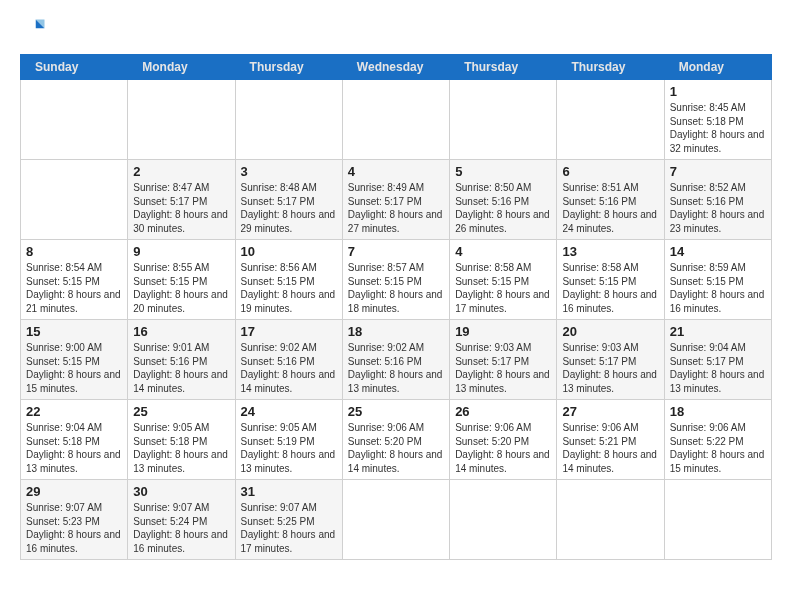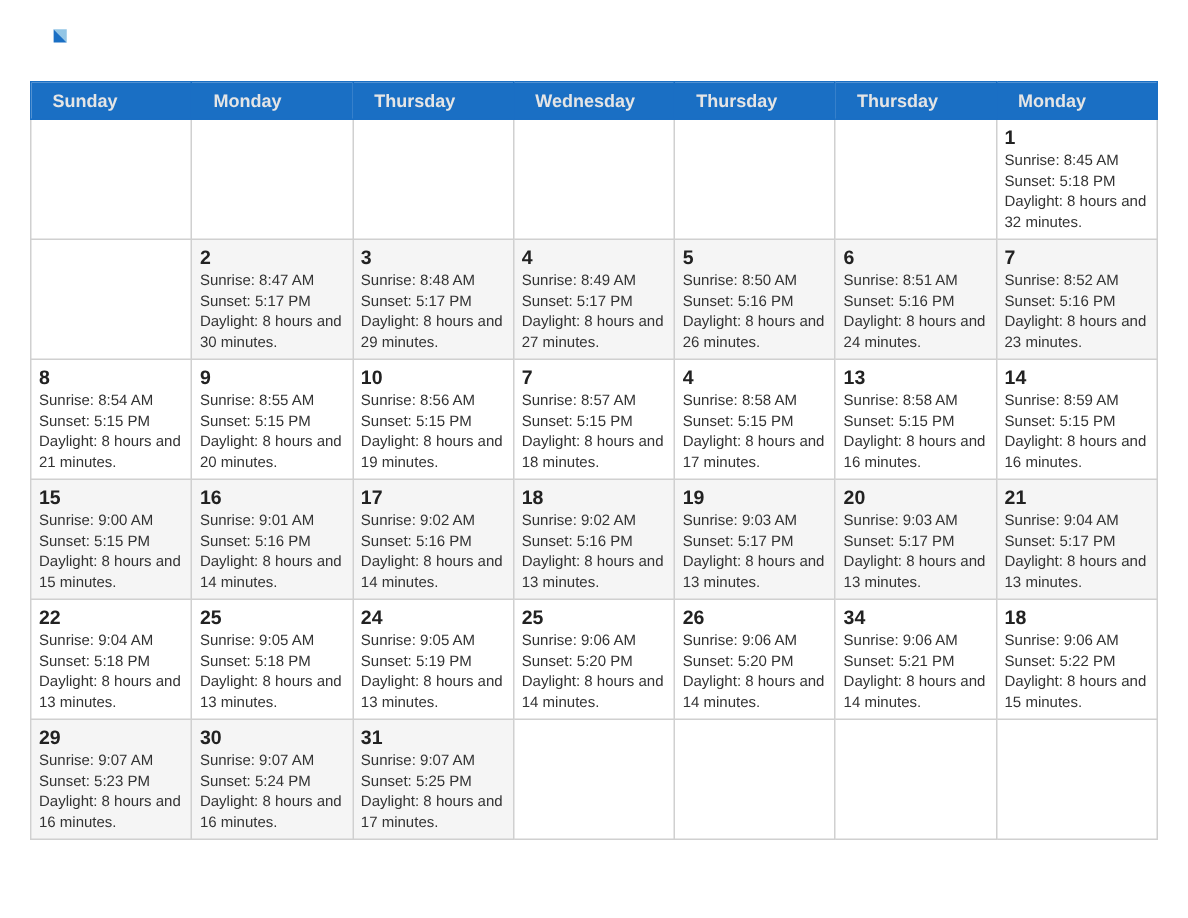--- a/index.html
+++ b/index.html
@@ -235,21 +235,21 @@
         </td>
           <td>
           <span class="day-number">25</span>
           <span class="day-detail">Sunrise: 9:06 AM<br>Sunset: 5:20 PM<br>Daylight: 8 hours and 14 minutes.</span>
         </td>
           <td>
           <span class="day-number">26</span>
           <span class="day-detail">Sunrise: 9:06 AM<br>Sunset: 5:20 PM<br>Daylight: 8 hours and 14 minutes.</span>
         </td>
           <td>
-          <span class="day-number">34</span>
+          <span class="day-number">27</span>
           <span class="day-detail">Sunrise: 9:06 AM<br>Sunset: 5:21 PM<br>Daylight: 8 hours and 14 minutes.</span>
         </td>
           <td>
           <span class="day-number">18</span>
           <span class="day-detail">Sunrise: 9:06 AM<br>Sunset: 5:22 PM<br>Daylight: 8 hours and 15 minutes.</span>
         </td>
         </tr>
         <tr>
           <td>
           <span class="day-number">29</span>

